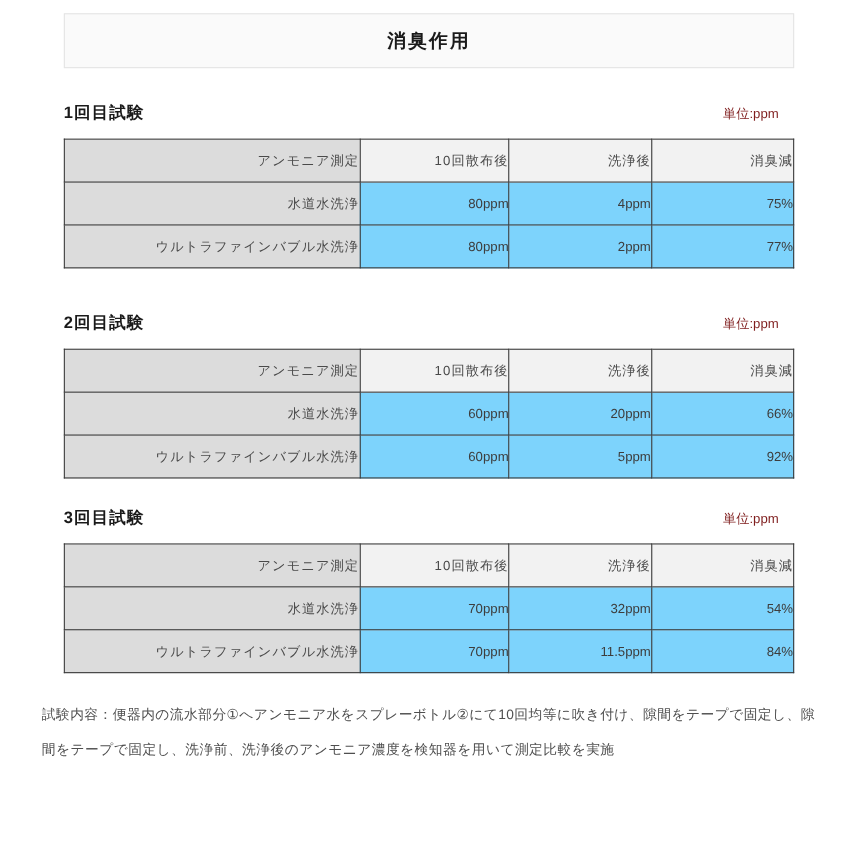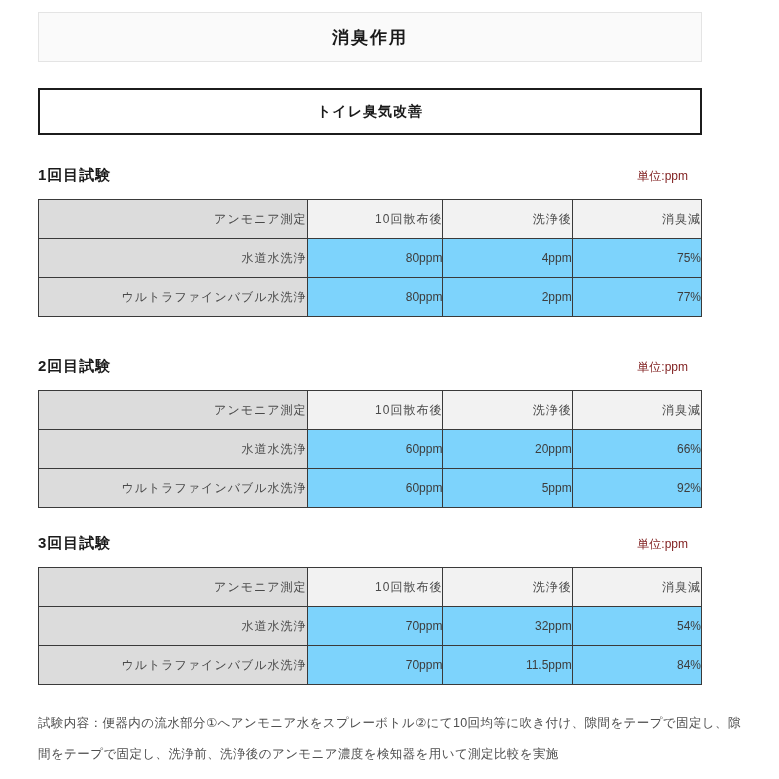--- a/index.html
+++ b/index.html
@@ -5,21 +5,21 @@
   * { box-sizing: border-box; margin: 0; padding: 0; }
   html, body {
     width: 779px;
     background: #ffffff;
     font-family: "Liberation Sans", "DejaVu Sans", sans-serif;
     color: #222222;
   }
   body { height: 779px; overflow: hidden; }
   .container {
     width: 664px;
-    margin-left: 38px;
+    margin-left: 58px;
     padding-top: 12px;
   }
   .title-box {
     height: 50px;
     background: #fafafa;
     border: 1px solid #e4e4e4;
     display: flex;
     align-items: center;
     justify-content: center;
     font-size: 17px;
@@ -90,23 +90,20 @@
 </style>
 </head>
 <body>
 
 <div class="container">
 
   <div class="title-box">
     <span>消臭作用</span>
   </div>
 
-  <div class="subtitle-box">
-    <span>トイレ臭気改善</span>
-  </div>
 
   <section class="section s1">
     <div class="section-head">
       <h2>1回目試験</h2>
       <span class="unit">単位:ppm</span>
     </div>
     <table class="result">
       <colgroup>
         <col style="width:40.5%">
           <col style="width:20.5%">

